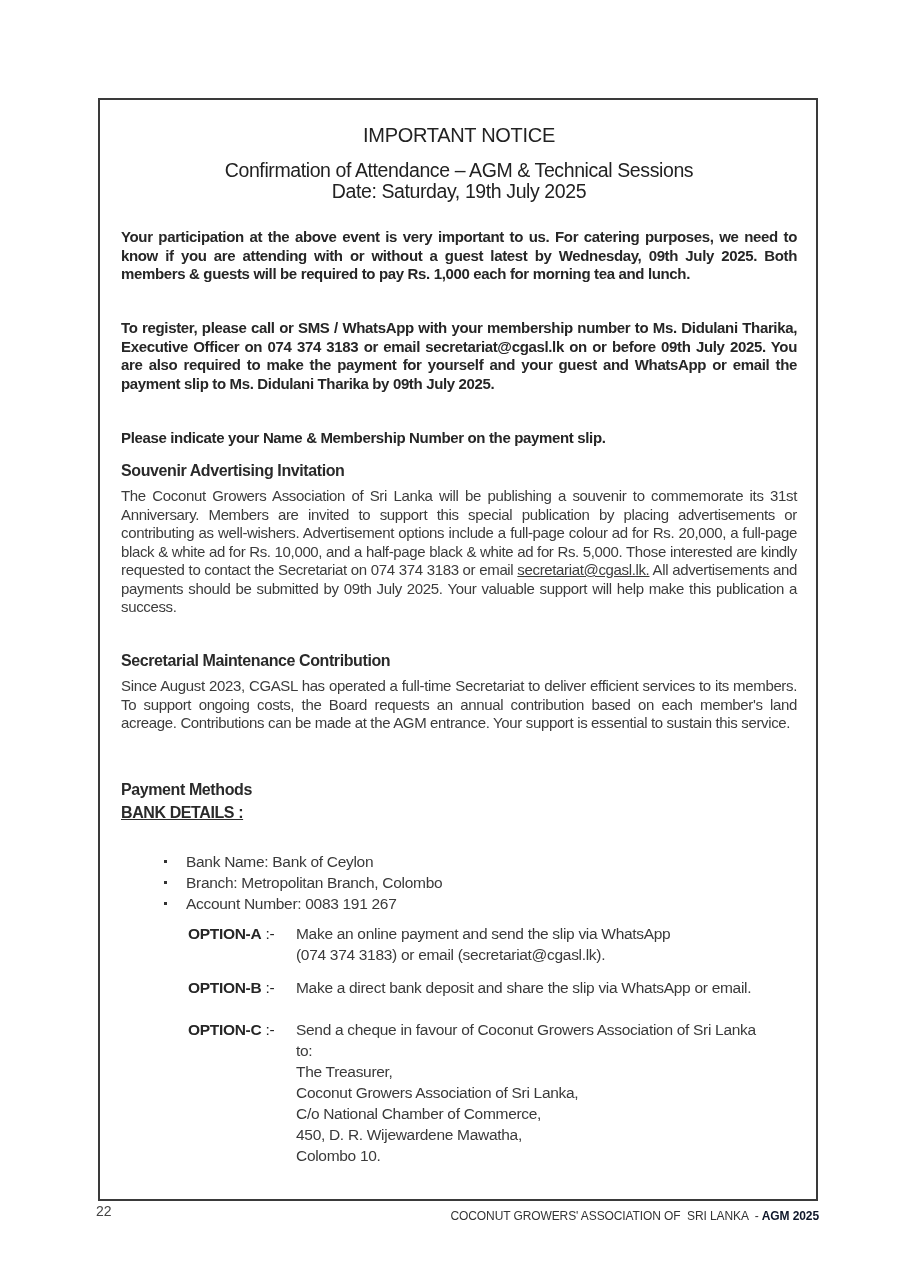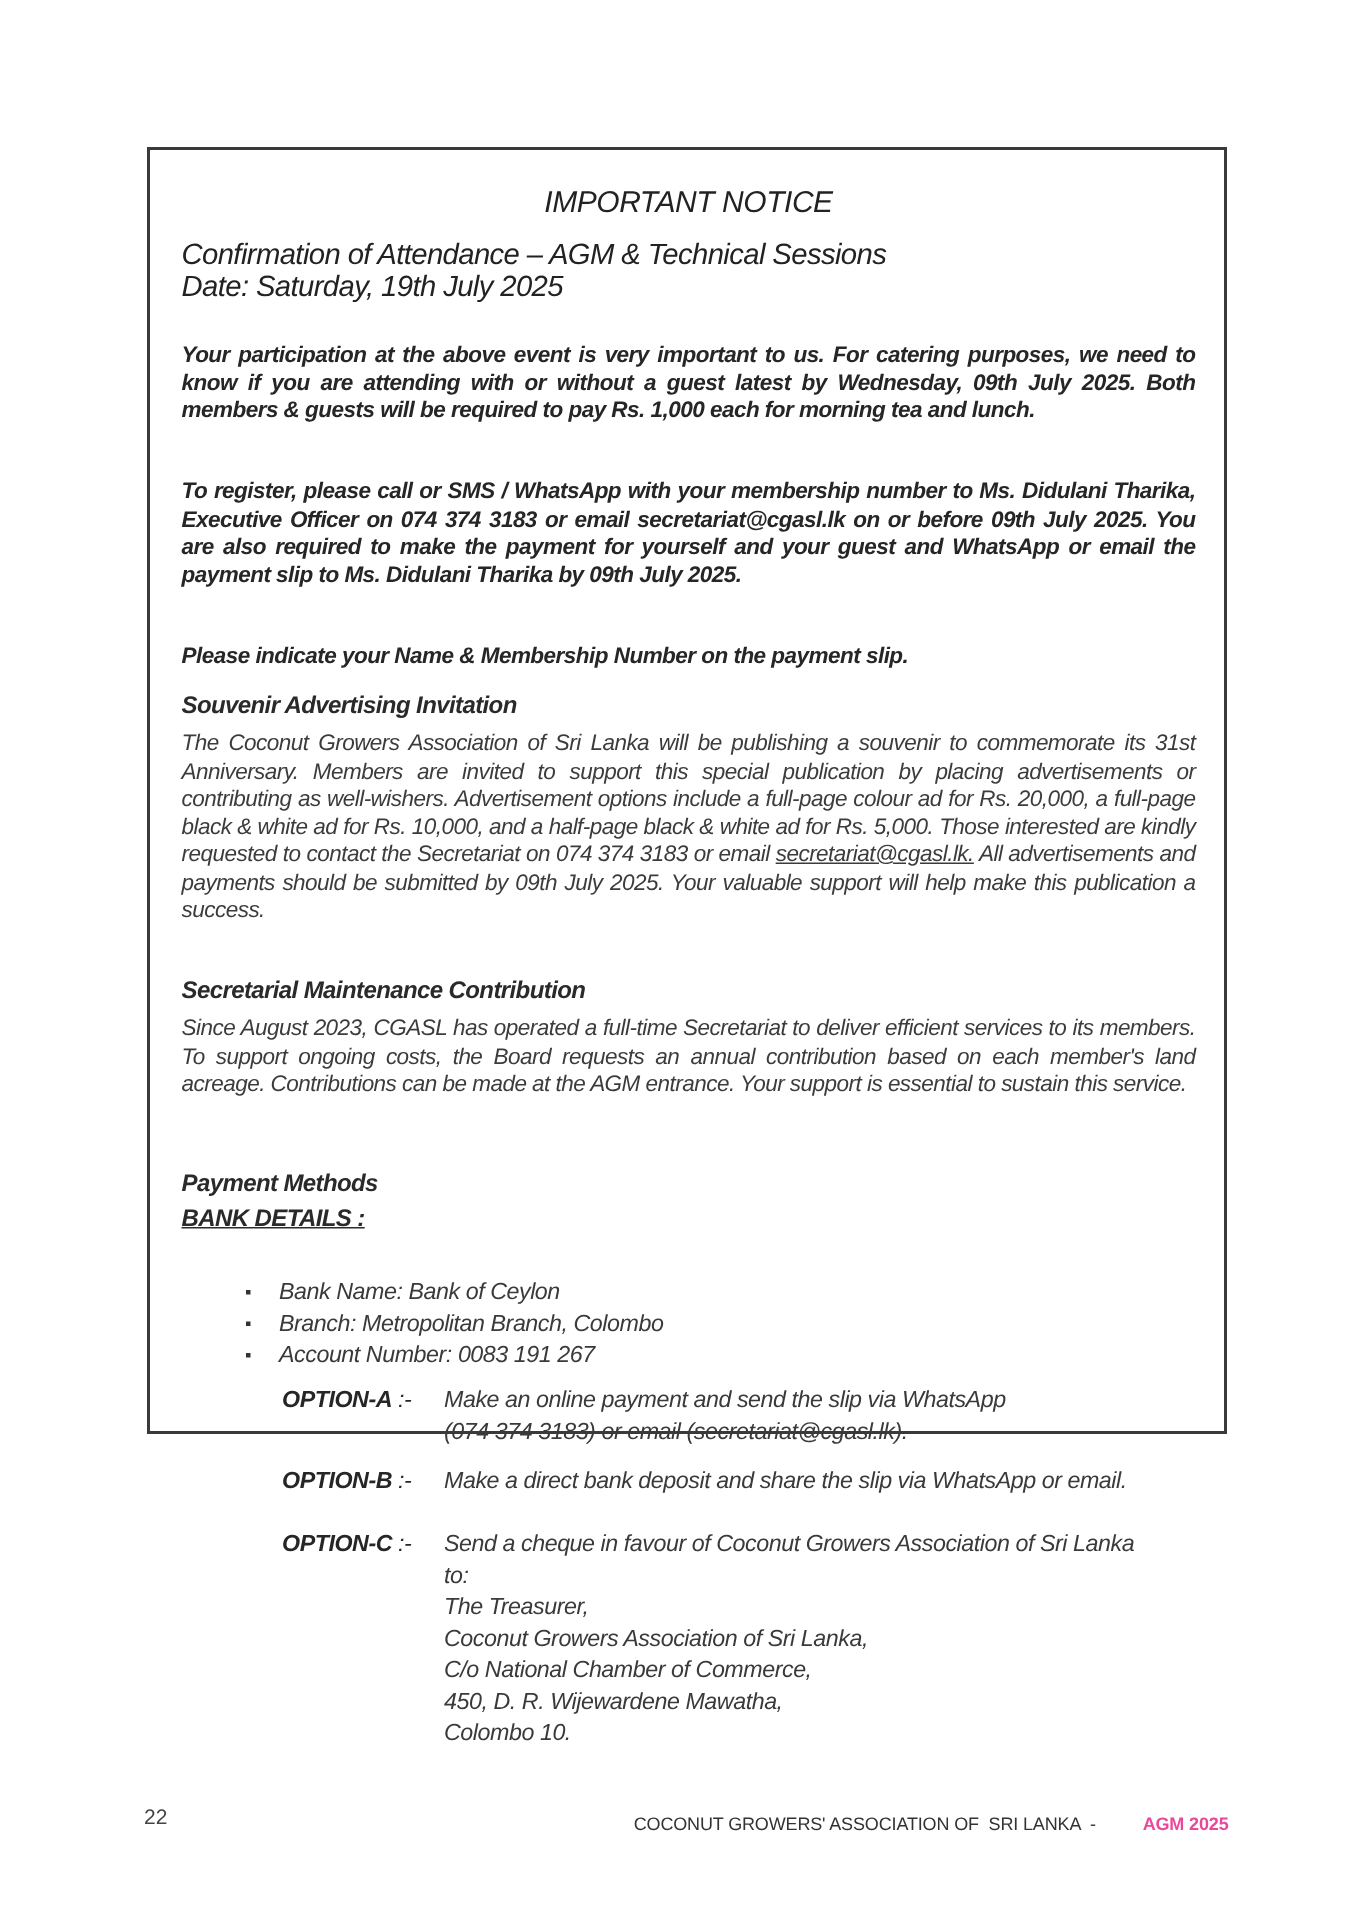--- a/index.html
+++ b/index.html
@@ -1,43 +1,43 @@
 <!DOCTYPE html>
 <html><head>
 <meta charset="utf-8">
 <style>
   html, body { margin: 0; padding: 0; background: #ffffff; }
   body { width: 905px; height: 1288px; position: relative; overflow: hidden;
          font-family: "Liberation Sans", sans-serif; color: #2a2a2a; }
-  .frame { position: absolute; left: 98px; top: 98px; width: 720px; height: 858px;
-           border: 2px solid #3a3a3a; box-sizing: border-box; font-style: italic; }
+  .frame { position: absolute; left: 98px; top: 98px; width: 720px; height: 1103px;
+           border: 2px solid #3a3a3a; box-sizing: border-box; }
   .inner { position: absolute; left: 21px; right: 19px; top: 0; }
   .title { position: absolute; left: 0; right: 0; top: 24px; text-align: center;
            font-size: 20px; letter-spacing: -0.3px; color: #222; }
-  .subtitle { position: absolute; left: 0; right: 0; top: 60px; text-align: left;
+  .subtitle { position: absolute; left: 0; right: 0; top: 60px; text-align: center;
               font-size: 19.5px; line-height: 21px; letter-spacing: -0.4px; color: #222; }
   .para { position: absolute; left: 0; right: 0; text-align: justify;
           font-size: 15px; line-height: 18.5px; letter-spacing: -0.35px; }
   .bold { font-weight: bold; color: #262626; }
   .light { color: #3c3c3c; }
   .heading { position: absolute; left: 0; font-size: 16px; font-weight: bold;
              letter-spacing: -0.4px; color: #2a2a2a; }
   .underline { text-decoration: underline; }
   .bank-list { position: absolute; left: 30px; top: 740px; margin: 11px; padding: 0; list-style: none;
                font-size: 15.5px; line-height: 21px; letter-spacing: -0.3px; color: #3a3a3a; }
   .bank-list li { position: relative; padding-left: 24px; }
   .bank-list li::before { content: ""; position: absolute; left: 2px; top: 9px; width: 3px; height: 3px; background: #333; }
   .option { position: absolute; left: 54px; font-size: 15.5px; line-height: 21px;
             letter-spacing: -0.3px; color: #3a3a3a; display: flex; }
   .opt-label { width: 108px; flex: none; font-weight: bold; color: #262626; margin-left: 13px; }
   .opt-label .sep { font-weight: normal; }
   .opt-text { white-space: pre-line; }
   .page-num { position: absolute; left: 96px; top: 1203px; font-size: 14px; color: #444; }
   .footer { position: absolute; right: 86px; top: 1209px; font-size: 12px; color: #333; letter-spacing: -0.1px; }
-  .footer b { font-weight: bold; color: #ec4899; margin-left: 28px; }
+  .footer b { font-weight: bold; color: #0f172a; }
   a.email { color: inherit; text-decoration: underline; }
 </style>
 </head>
 <body>
 
 <div class="frame">
   <div class="inner">
     <div class="title">IMPORTANT NOTICE</div>
     <div class="subtitle">
       <div>Confirmation of Attendance – AGM &amp; Technical Sessions</div>

